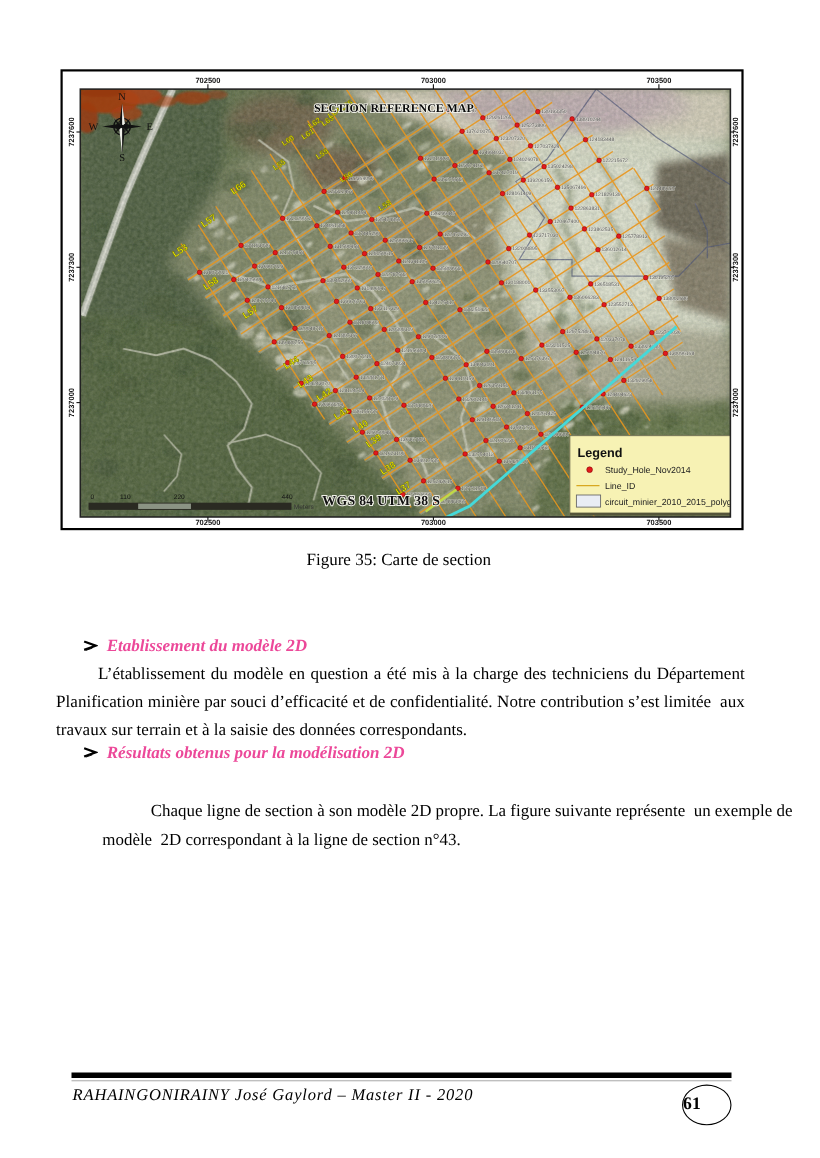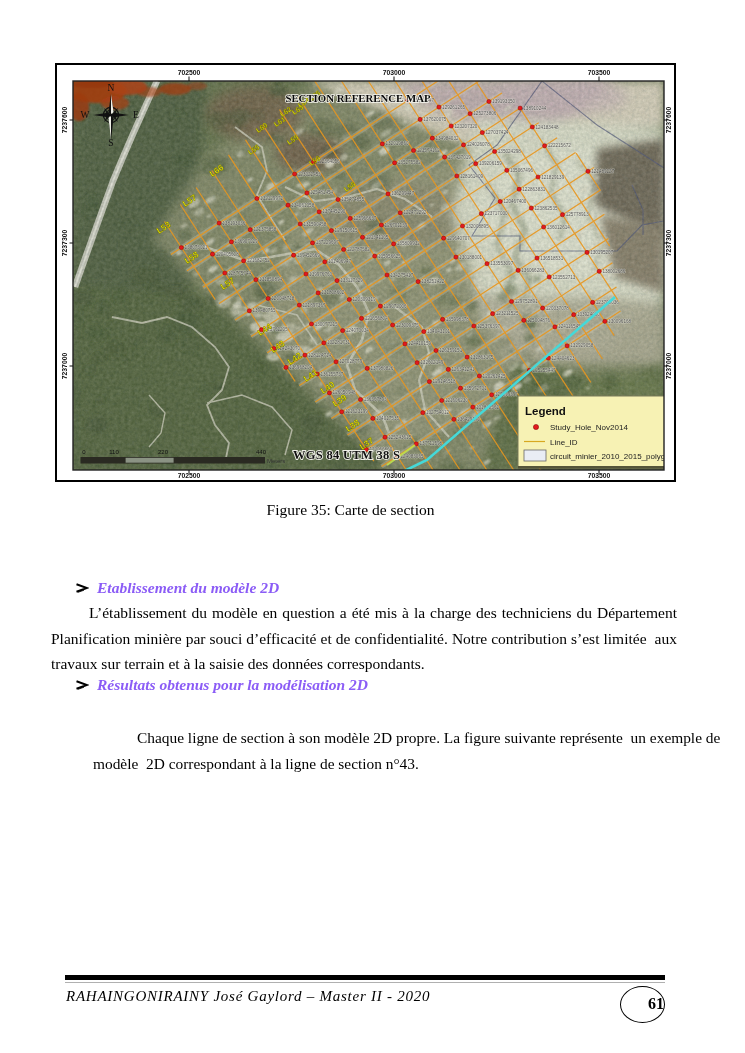--- a/index.html
+++ b/index.html
@@ -1,25 +1,25 @@
 <!DOCTYPE html>
 <html><head><meta charset="utf-8">
 <style>
 * { margin:0; padding:0; box-sizing:border-box; }
 html,body { width:745px; height:1053px; background:#fff; font-family:"Liberation Serif", serif; }
 .abs { position:absolute; }
 #figbox { left:55px; top:63px; width:621px; height:419px; border:2px solid #000; }
-#caption { left:4px; top:501px; width:693px; text-align:center; font-size:15.5px; color:#000; }
-.h1 { left:75px; font-size:15.5px; font-weight:bold; font-style:italic; color:#8b5cf6; }
+#caption { left:16px; top:501px; width:693px; text-align:center; font-size:15.5px; color:#000; }
+.h1 { left:75px; font-size:15.5px; font-weight:bold; font-style:italic; color:#ec4899; }
 .h1 .b { display:inline-block; width:14px; height:10px; margin-right:8px; }
 .para { left:51px; width:626px; font-size:15.5px; text-align:justify; line-height:25.7px; color:#000; }
 #footline { left:65px; top:975px; width:600px; height:4.5px; background:#000; }
 #footline2 { left:65px; top:981.5px; width:600px; height:1px; background:#b0b0b0; }
 #foottext { left:66px; top:988px; font-size:15px; font-style:italic; letter-spacing:0.75px; color:#000; }
-#pagenum { left:620px; top:986px; width:45px; height:37px; border:1.6px solid #000; border-radius:50%; text-align:right; line-height:34px; font-size:16px; font-weight:bold; }
+#pagenum { left:620px; top:986px; width:45px; height:37px; border:1.6px solid #000; border-radius:50%; text-align:left; line-height:34px; font-size:16px; font-weight:bold; }
 </style></head>
 <body>
 
 <div class="abs" id="figbox">
 
 <svg width="617" height="415" viewBox="0 0 617 415">
 <defs>
 <filter id="blur1">
           <feGaussianBlur stdDeviation="1"></feGaussianBlur>
         </filter>

